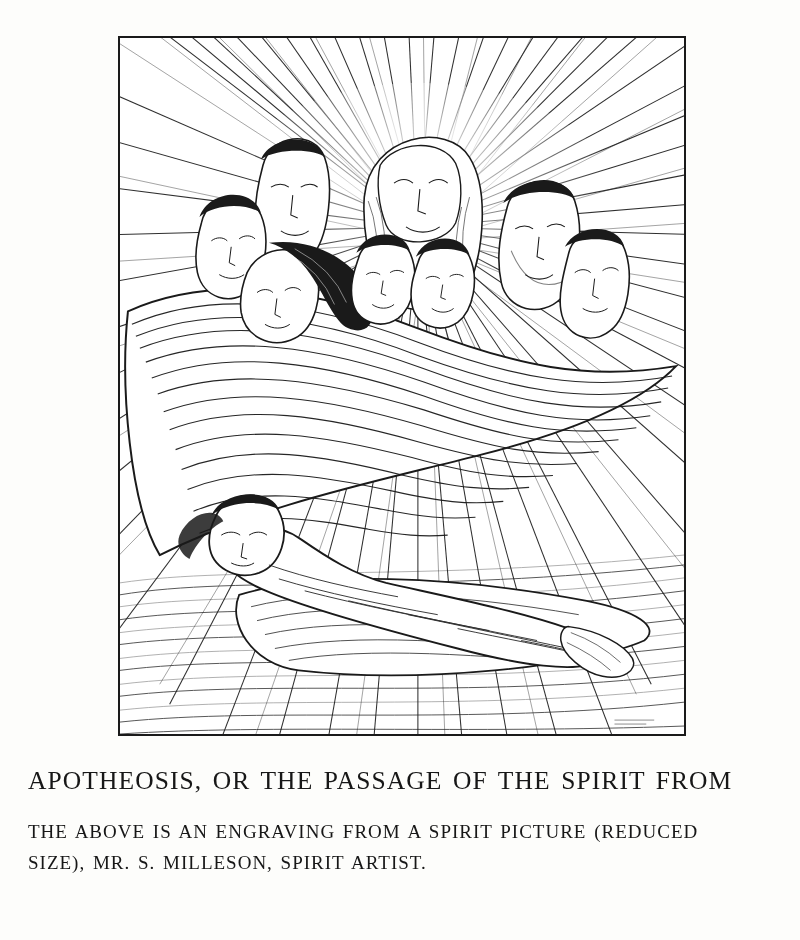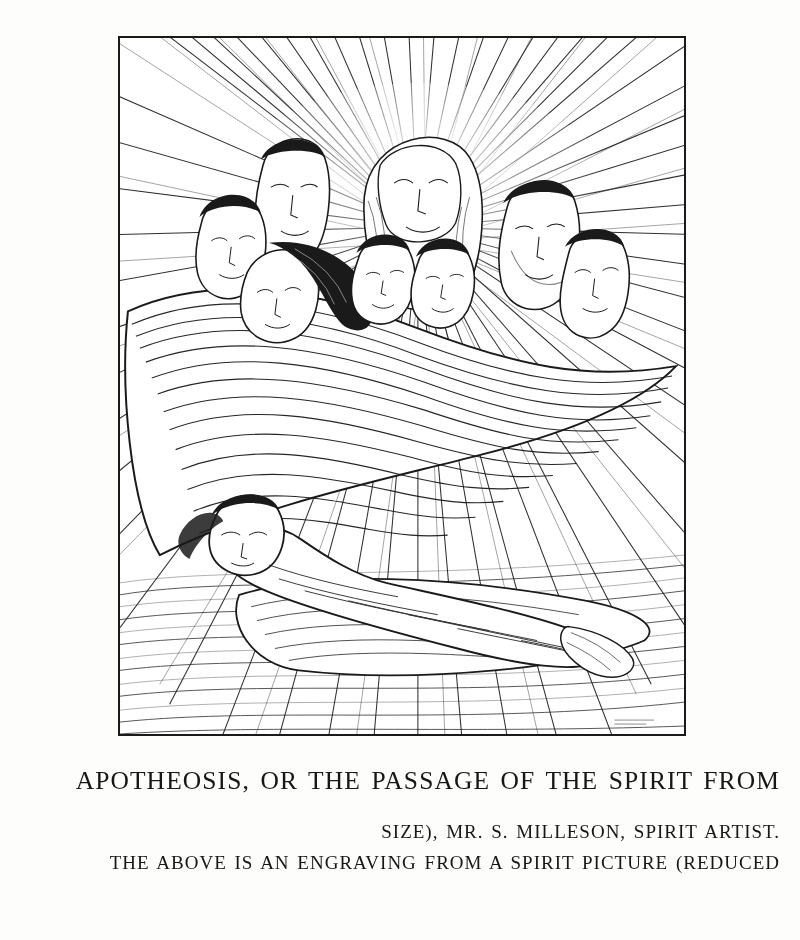--- a/index.html
+++ b/index.html
@@ -36,24 +36,24 @@
     overflow: hidden;
   }
   .plate-svg {
     display: block;
     width: 100%;
     height: 100%;
   }
   
   .caption-block {
     position: absolute;
-    left: 20px;
+    left: 28px;
     top: 762px;
     width: 760px;
-    text-align: right;
+    text-align: left;
   }
   .caption-main {
     font-size: 25.5px;
     letter-spacing: 1.1px;
     line-height: 38px;
     word-spacing: 3px;
     color: #171717;
   }
   .caption-sub {
     margin-top: 16px;
@@ -393,18 +393,18 @@
         </g>
       </svg>
     </div>
   </div>
 
   <div class="caption-block">
     <div class="caption-main">
       <span class="caption-line">APOTHEOSIS, OR THE PASSAGE OF THE SPIRIT FROM</span>
     </div>
     <div class="caption-sub">
+      <span class="caption-line">THE ABOVE IS AN ENGRAVING FROM A SPIRIT PICTURE (REDUCED</span>
       <span class="caption-line">SIZE), MR. S. MILLESON, SPIRIT ARTIST.</span>
-      <span class="caption-line">THE ABOVE IS AN ENGRAVING FROM A SPIRIT PICTURE (REDUCED</span>
     </div>
   </div>
 
 </div>
 
 </body></html>

